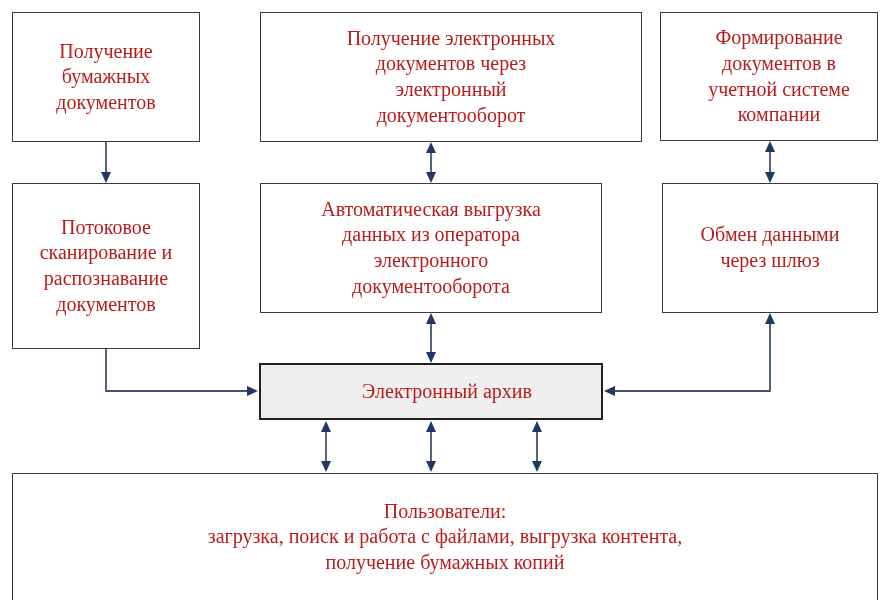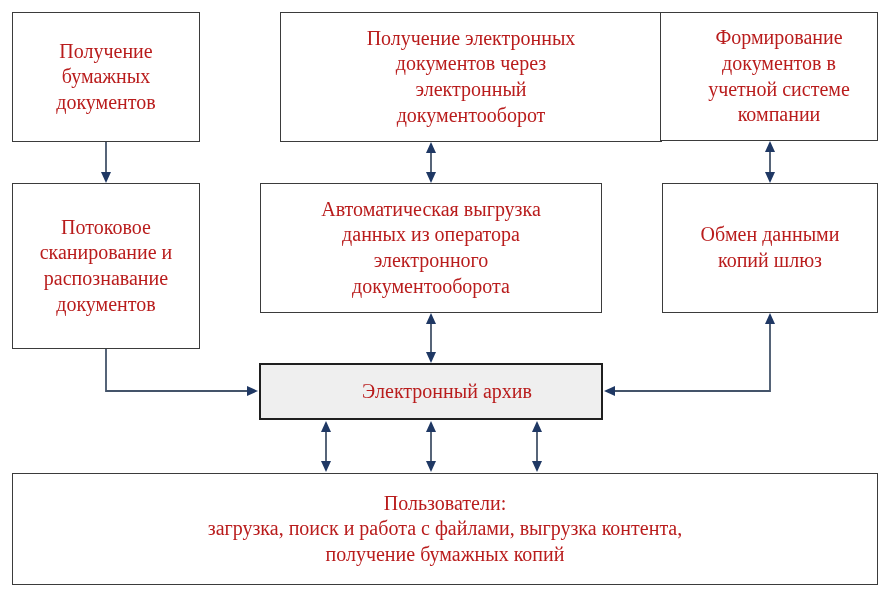--- a/index.html
+++ b/index.html
@@ -112,21 +112,21 @@
       <polygon class="conn-head" points="537,472 532,461 542,461"></polygon>
     </g>
   </svg>
 
   <div class="node" style="left:12px; top:12px; width:188px; height:130px;">
     <span class="node-label">Получение
 бумажных
 документов</span>
   </div>
 
-  <div class="node" style="left:260px; top:12px; width:382px; height:130px;margin-left:20px;">
+  <div class="node" style="left:260px; top:12px; width:382px; height:130px;">
     <span class="node-label">Получение электронных
 документов через
 электронный
 документооборот</span>
   </div>
 
   <div class="node" style="left:660px; top:12px; width:218px; height:129px;padding-left:20px;">
     <span class="node-label">Формирование
 документов в
 учетной системе
@@ -142,26 +142,26 @@
 
   <div class="node" style="left:260px; top:183px; width:342px; height:130px;">
     <span class="node-label">Автоматическая выгрузка
 данных из оператора
 электронного
 документооборота</span>
   </div>
 
   <div class="node" style="left:662px; top:183px; width:216px; height:130px;">
     <span class="node-label">Обмен данными
-копий шлюз</span>
+через шлюз</span>
   </div>
 
   <div class="node node--archive" style="left:259px; top:363px; width:344px; height:57px;">
     <span class="node-label">Электронный архив</span>
   </div>
 
-  <div class="node" style="left:12px; top:473px; width:866px; height:112px;">
+  <div class="node" style="left:12px; top:473px; width:866px; height:128px;">
     <span class="node-label">Пользователи:
 загрузка, поиск и работа с файлами, выгрузка контента,
 получение бумажных копий</span>
   </div>
 
 </div>
 
 </body></html>

